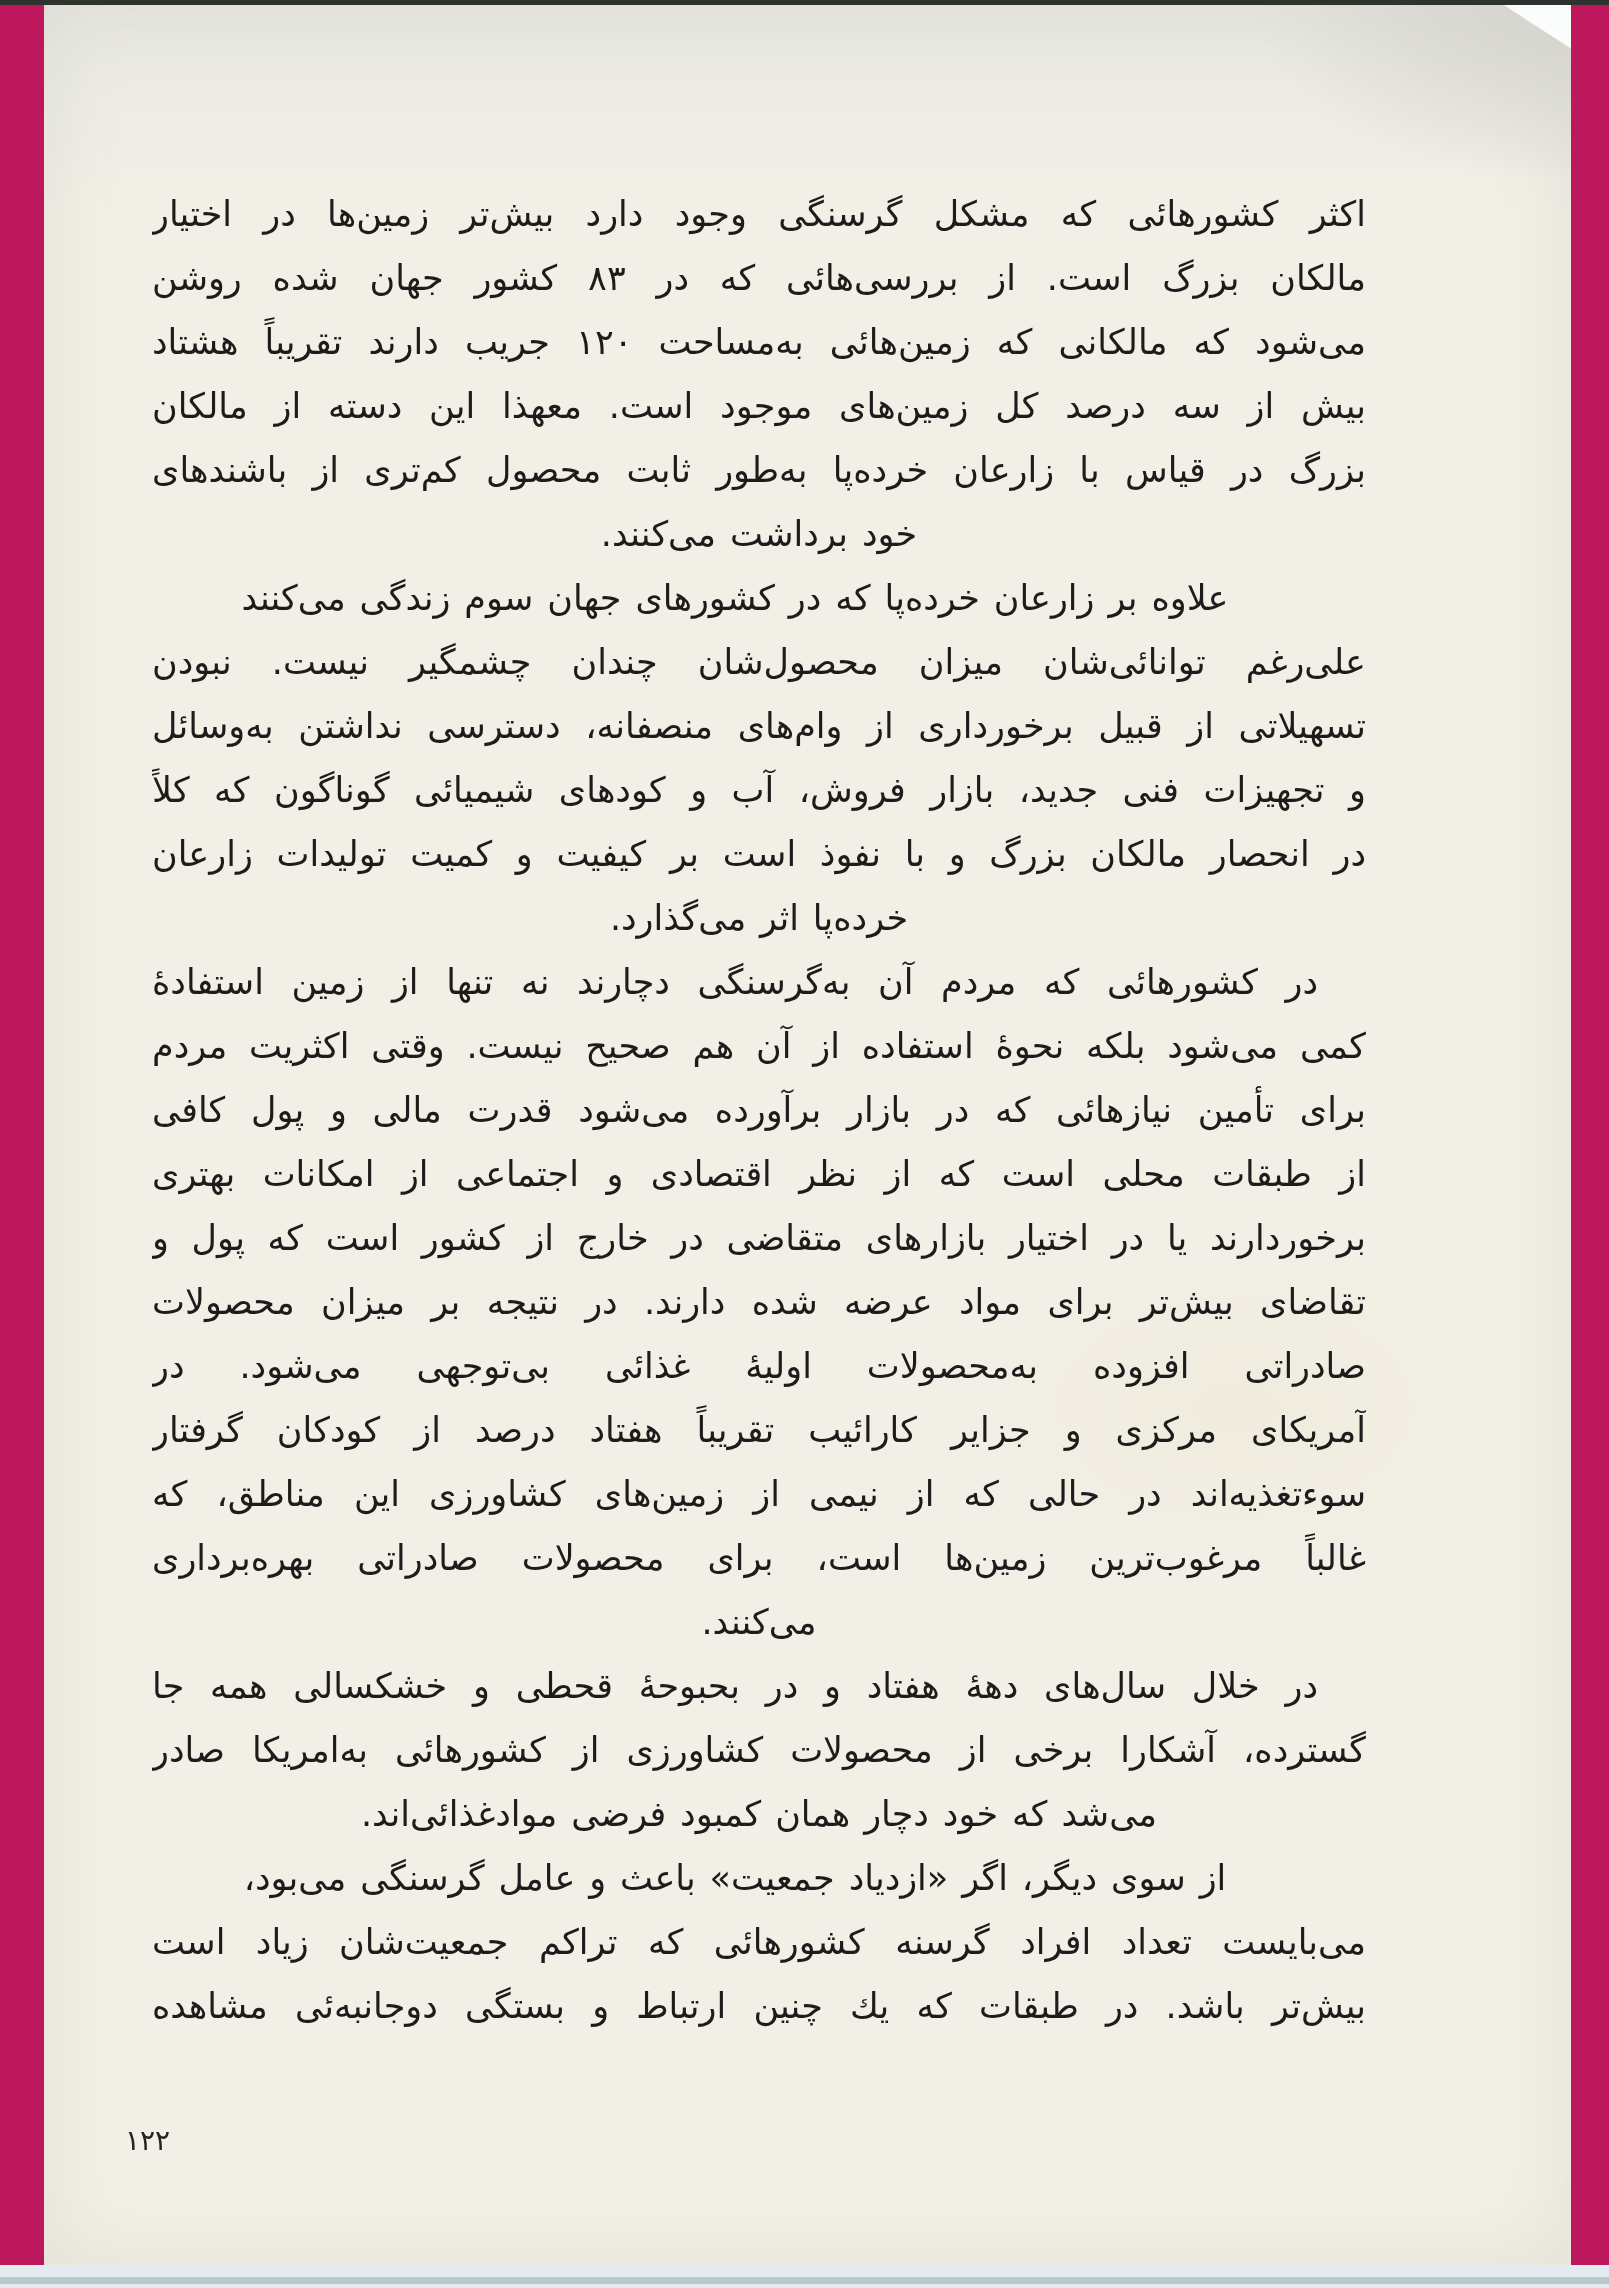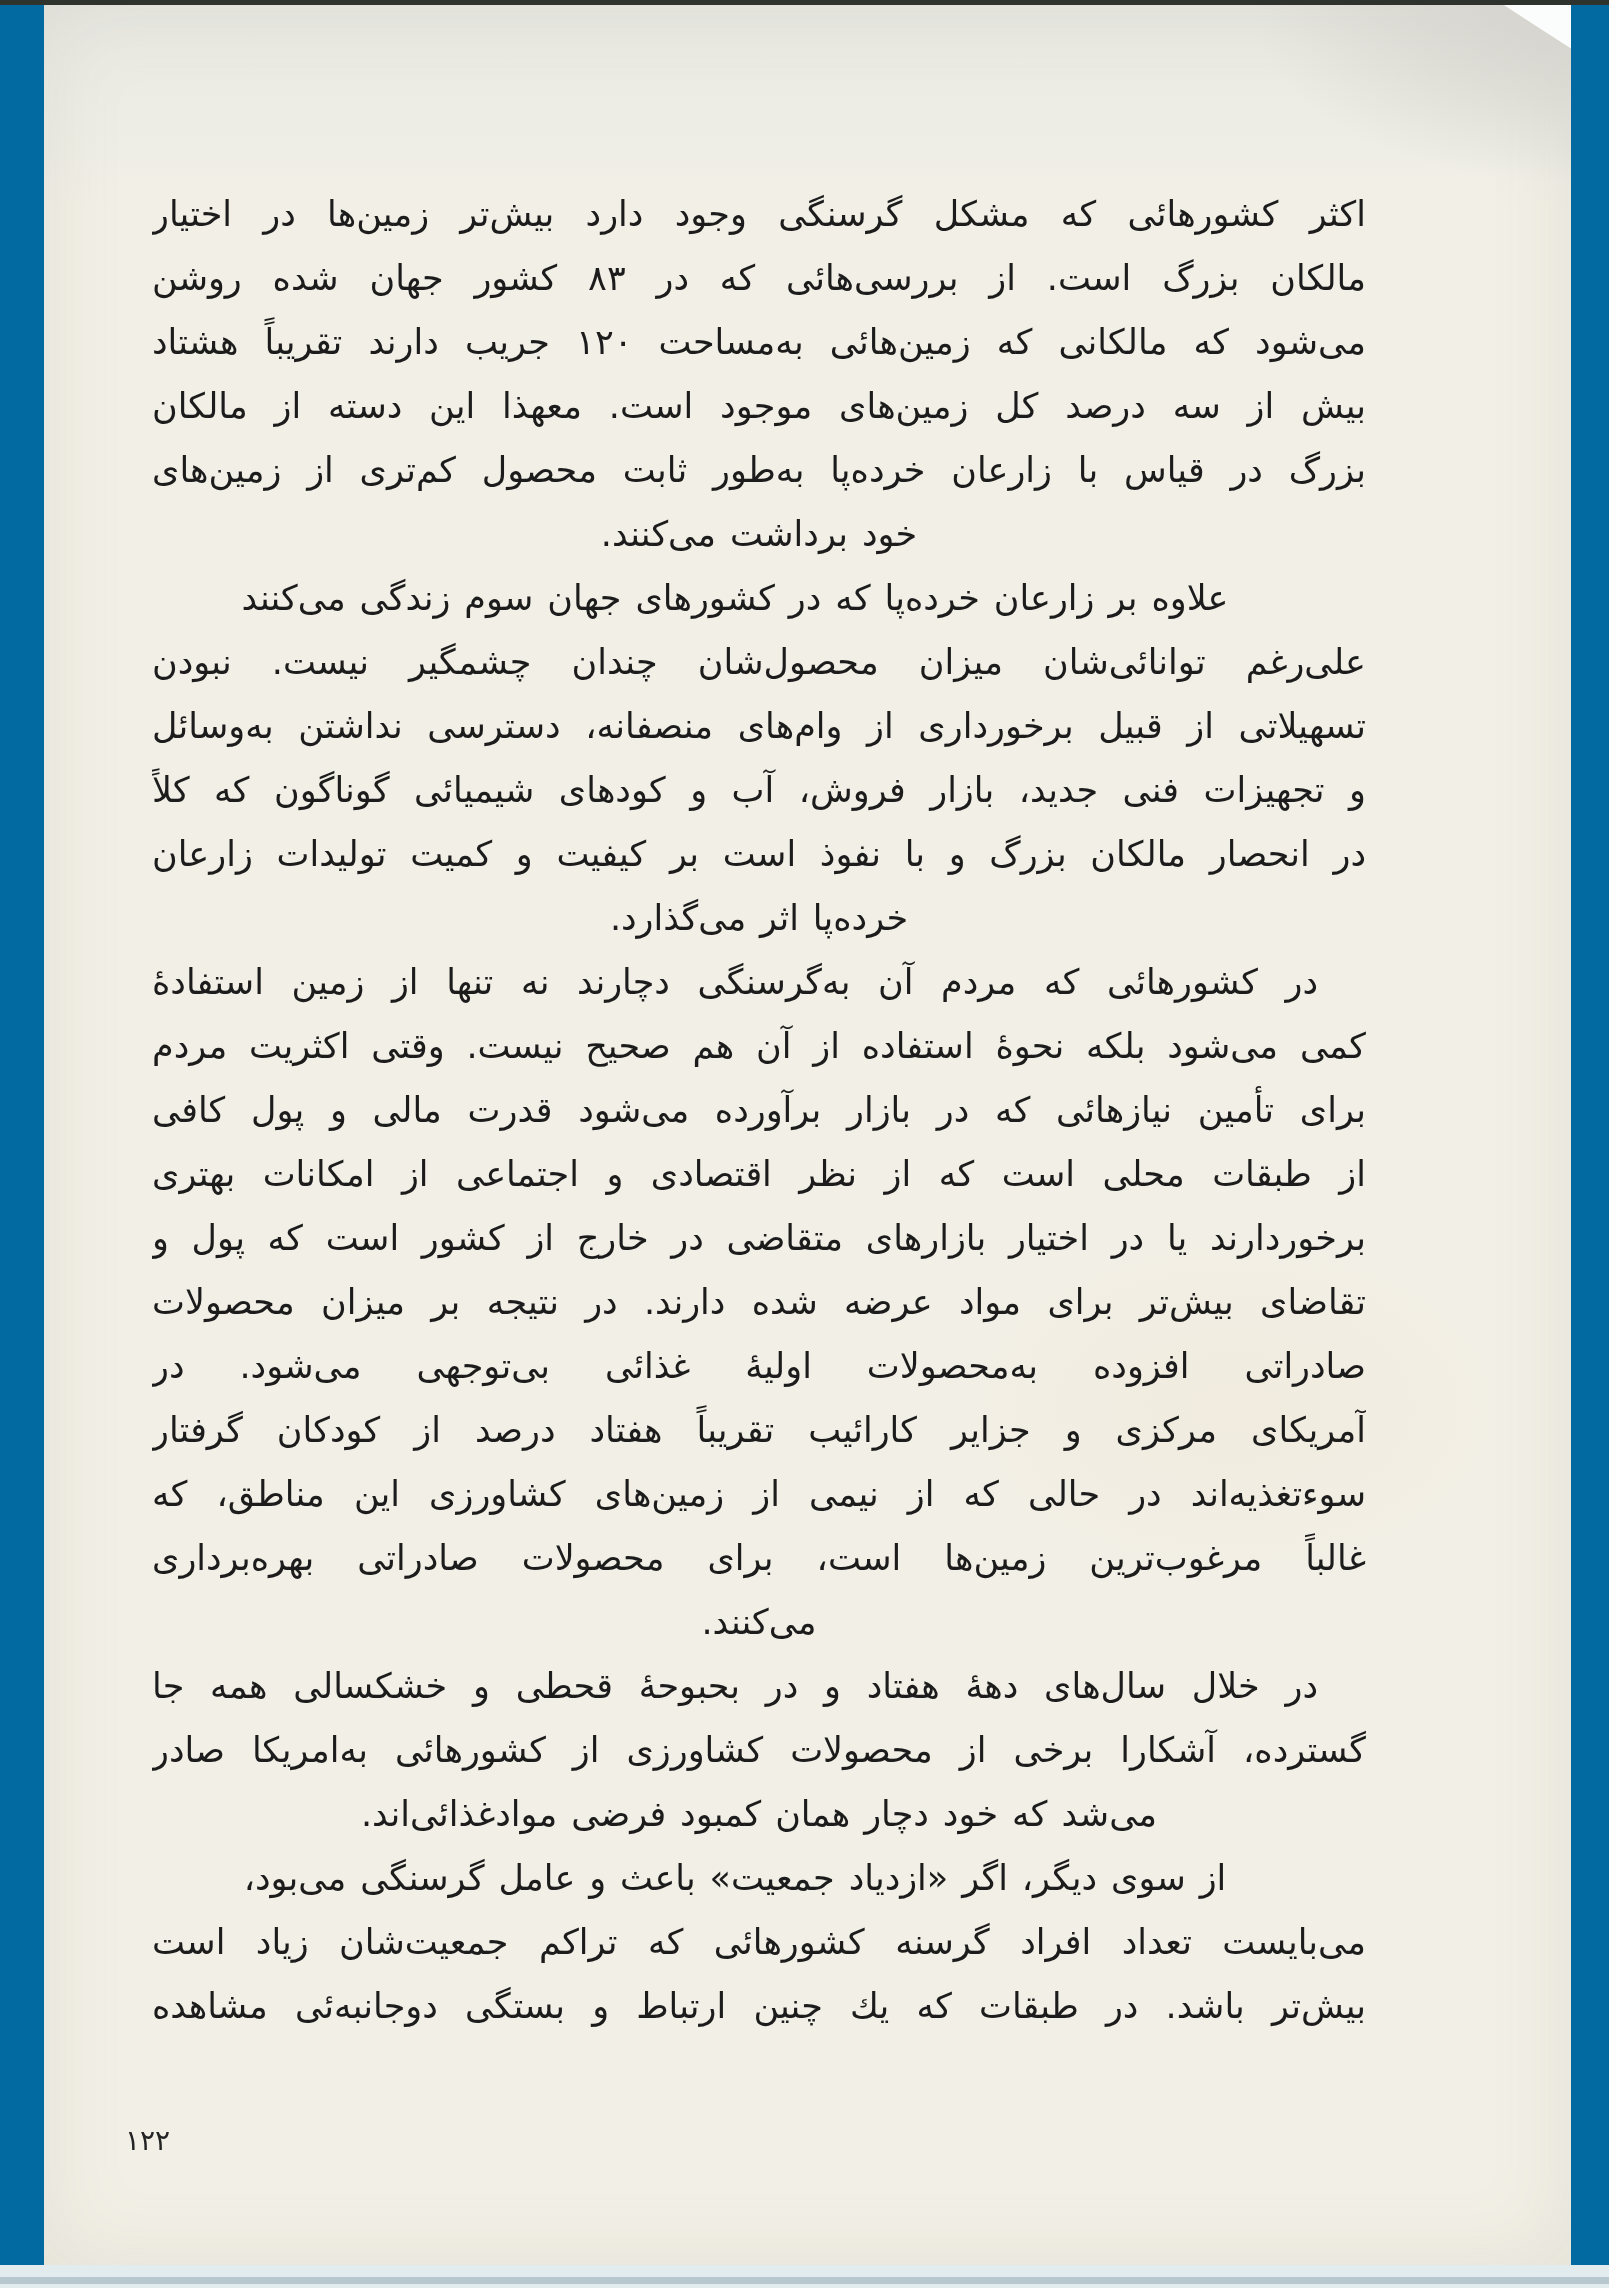--- a/index.html
+++ b/index.html
@@ -3,21 +3,21 @@
 <meta charset="utf-8">
 <style>
   html,body{margin:0;padding:0;}
   body{
     width:1610px;height:2289px;
     font-family:"DejaVu Sans",sans-serif;
     overflow:hidden;
   }
   .scan-canvas{
     position:relative;width:1610px;height:2289px;
-    background:#0369a1;
+    background:#be185d;
   }
   
   .scan-topline{
     position:absolute;left:0;top:0;width:1610px;height:4.6px;
     background:#2f332e;
   }
   
   .scan-bottomstrip{
     position:absolute;left:0;bottom:0;width:1610px;height:24px;
     background:#e2ebed;
@@ -85,21 +85,21 @@
 
 <div class="scan-canvas">
   <div class="page-sheet">
     <div class="corner-fold"></div>
     <div class="corner-notch"></div>
     <div class="text-block" dir="rtl">
         <div class="line full">اکثر کشورهائی که مشکل گرسنگی وجود دارد بیش‌تر زمین‌ها در اختیار</div>
         <div class="line full">مالکان بزرگ است. از بررسی‌هائی که در ۸۳ کشور جهان شده روشن</div>
         <div class="line full">می‌شود که مالکانی که زمین‌هائی به‌مساحت ۱۲۰ جریب دارند تقریباً هشتاد</div>
         <div class="line full">بیش از سه درصد کل زمین‌های موجود است. معهذا این دسته از مالکان</div>
-        <div class="line full">بزرگ در قیاس با زارعان خرده‌پا به‌طور ثابت محصول کم‌تری از زمین‌های</div>
+        <div class="line full">بزرگ در قیاس با زارعان خرده‌پا به‌طور ثابت محصول کم‌تری از باشند‌های</div>
         <div class="line end">خود برداشت می‌کنند.</div>
         <div class="line first">علاوه بر زارعان خرده‌پا که در کشورهای جهان سوم زندگی می‌کنند</div>
         <div class="line full">علی‌رغم توانائی‌شان میزان محصول‌شان چندان چشمگیر نیست. نبودن</div>
         <div class="line full">تسهیلاتی از قبیل برخورداری از وام‌های منصفانه، دسترسی نداشتن به‌وسائل</div>
         <div class="line full">و تجهیزات فنی جدید، بازار فروش، آب و کودهای شیمیائی گوناگون که کلاً</div>
         <div class="line full">در انحصار مالکان بزرگ و با نفوذ است بر کیفیت و کمیت تولیدات زارعان</div>
         <div class="line end">خرده‌پا اثر می‌گذارد.</div>
         <div class="line firstfull">در کشورهائی که مردم آن به‌گرسنگی دچارند نه تنها از زمین استفادهٔ</div>
         <div class="line full">کمی می‌شود بلکه نحوهٔ استفاده از آن هم صحیح نیست. وقتی اکثریت مردم</div>
         <div class="line full">برای تأمین نیازهائی که در بازار برآورده می‌شود قدرت مالی و پول کافی</div>

